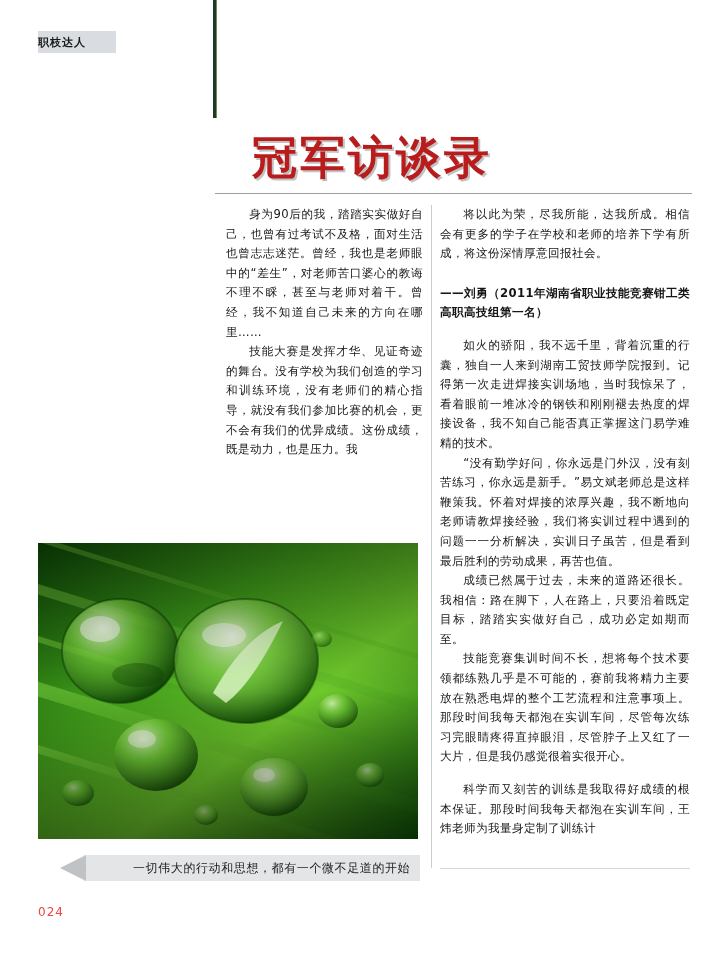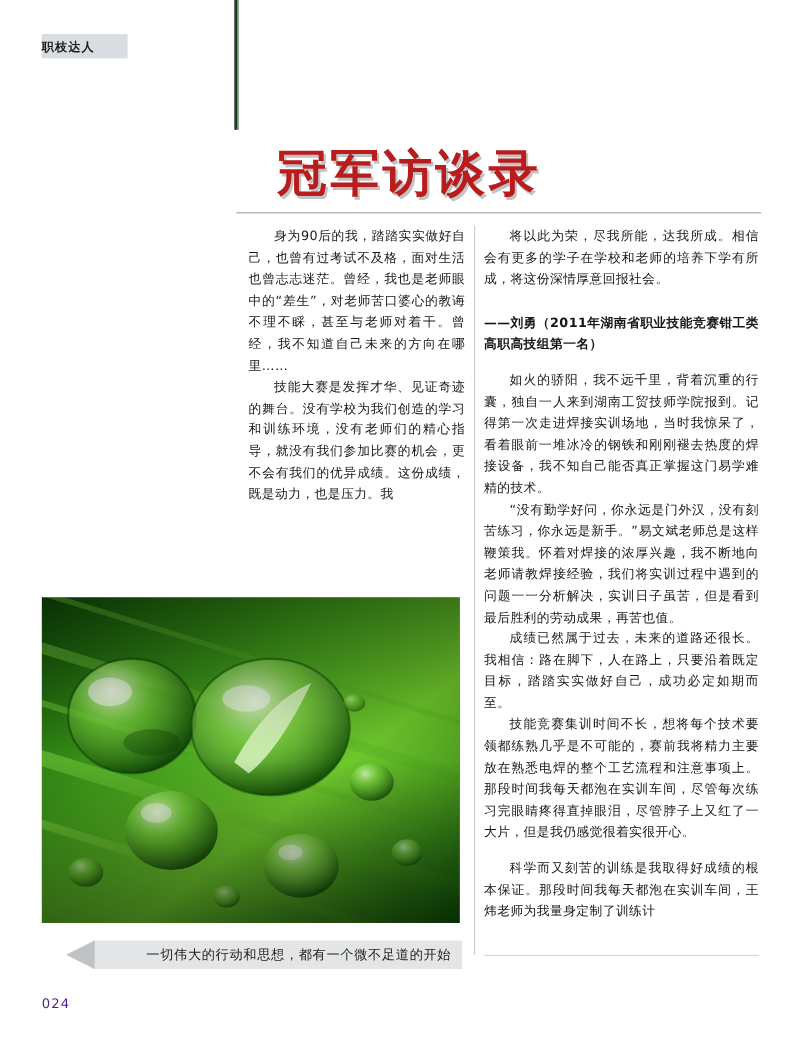--- a/index.html
+++ b/index.html
@@ -167,21 +167,21 @@
     letter-spacing: 0.6px;
     margin-left: 25px;
   }
 
   
   .folio {
     position: absolute;
     left: 38px;
     top: 905px;
     font-size: 12px;
-    color: #4c1d95;
+    color: #ef4444;
     letter-spacing: 1px;
   }
 
   
   .bottom-rule {
     position: absolute;
     left: 440px;
     top: 868px;
     width: 250px;
     height: 1px;

